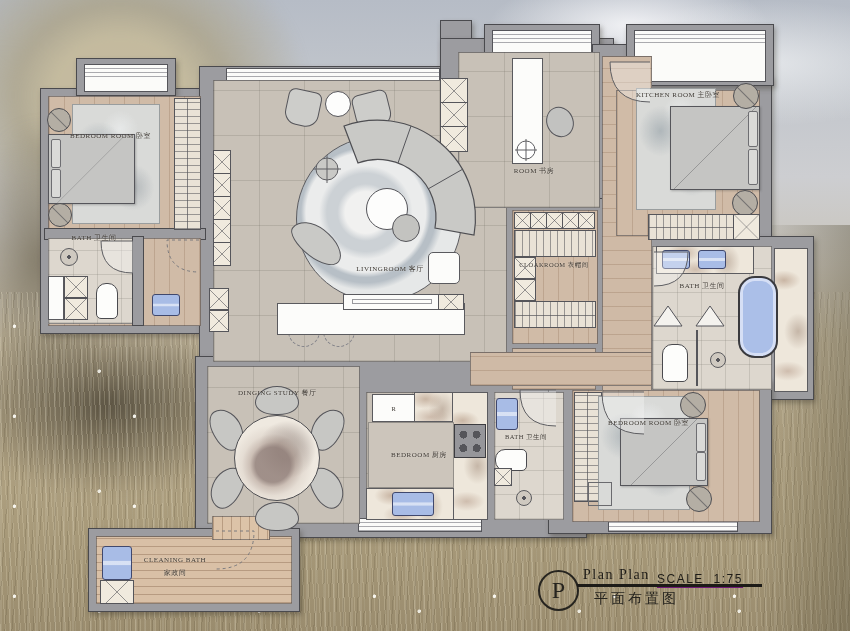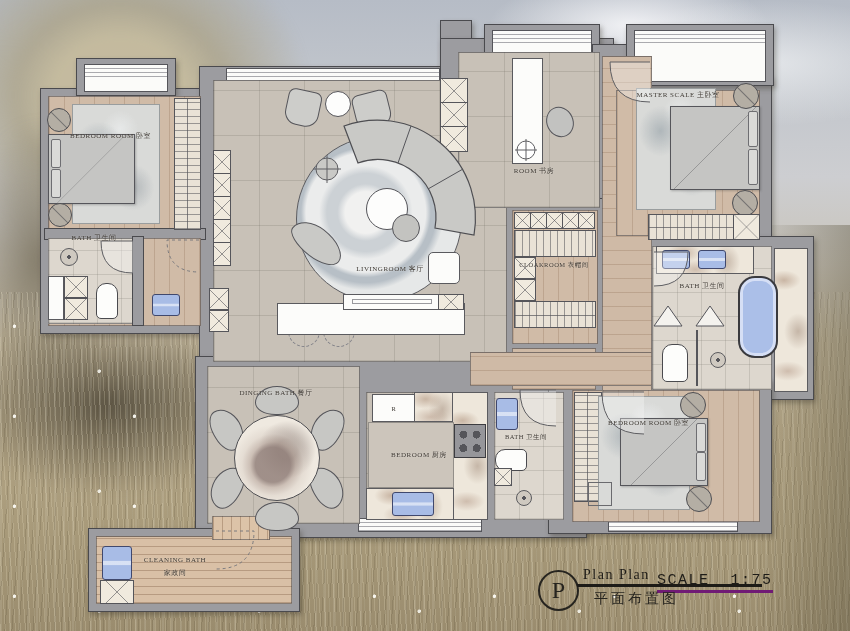--- a/index.html
+++ b/index.html
@@ -88,21 +88,21 @@
   .island{position:absolute;background:#ccc5bb;border:1px solid rgba(90,90,88,.5);}
   .vline{position:absolute;background:#55555a;}
   .label{position:absolute;font-family:"Liberation Serif",serif;font-size:7px;letter-spacing:.5px;color:#3e3933;
     white-space:nowrap;text-shadow:0 0 2px rgba(255,255,255,.45);}
   .labelc{text-align:center;}
   .tinytext{font-size:6.5px;}
   
   .tb-circle{position:absolute;left:538px;top:570px;width:37px;height:37px;border:2px solid #26241f;border-radius:50%;
     display:flex;align-items:center;justify-content:center;font-family:"Liberation Serif",serif;font-size:24px;color:#26241f;}
   .tb-title{position:absolute;left:583px;top:567px;font-family:"Liberation Serif",serif;font-size:14px;letter-spacing:1.5px;color:#1e1c18;}
-  .tb-scale{position:absolute;left:657px;top:572px;font-family:Liberation Mono, monospace;font-size:15px;letter-spacing:1.5px;color:#1e1c18;border-bottom:3px solid #701a75;padding-bottom:1px;}
+  .tb-scale{position:absolute;left:657px;top:572px;font-family:Liberation Sans, sans-serif;font-size:12px;letter-spacing:1.5px;color:#1e1c18;border-bottom:1px solid #701a75;padding-bottom:1px;}
   .tb-line{position:absolute;left:577px;top:584px;width:185px;height:2.5px;background:#1d1b17;}
   .tb-sub{position:absolute;left:594px;top:590px;font-family:"Liberation Serif",serif;font-size:14px;letter-spacing:3px;color:#26241f;}
 </style>
 </head>
 <body>
 
 <div id="stage">
 
   <div class="bg"></div>
   <div class="willow"></div>
@@ -283,24 +283,24 @@
     <path d="M216,531 L254,531 Q254,569 216,569" fill="none" stroke="#7a7a7e" stroke-width="1" stroke-dasharray="3,3"></path>
 
     <path d="M654,326 L668,306 L682,326 Z" fill="#f4f2ee" stroke="#55555a" stroke-width="1"></path>
     <path d="M696,326 L710,306 L724,326 Z" fill="#f4f2ee" stroke="#55555a" stroke-width="1"></path>
   </svg>
 
   <div class="label labelc" style="left:70px;top:131px;width:70px">BEDROOM ROOM 卧室</div>
   <div class="label labelc" style="left:62px;top:233px;width:64px">BATH 卫生间</div>
   <div class="label labelc" style="left:350px;top:264px;width:80px">LIVINGROOM 客厅</div>
   <div class="label labelc" style="left:506px;top:166px;width:56px">ROOM 书房</div>
-  <div class="label labelc" style="left:634px;top:90px;width:88px">MASTER SCALE 主卧室</div>
+  <div class="label labelc" style="left:634px;top:90px;width:88px">KITCHEN ROOM 主卧室</div>
   <div class="label labelc tinytext" style="left:512px;top:261px;width:84px">CLOAKROOM 衣帽间</div>
   <div class="label labelc" style="left:674px;top:281px;width:56px">BATH 卫生间</div>
-  <div class="label labelc" style="left:238px;top:388px;width:76px">DINGING BATH 餐厅</div>
+  <div class="label labelc" style="left:238px;top:388px;width:76px">DINGING STUDY 餐厅</div>
   <div class="label labelc" style="left:384px;top:450px;width:70px">BEDROOM 厨房</div>
   <div class="label labelc tinytext" style="left:494px;top:433px;width:64px">BATH 卫生间</div>
   <div class="label labelc" style="left:608px;top:418px;width:76px">BEDROOM ROOM 卧室</div>
   <div class="label labelc" style="left:96px;top:556px;width:158px">CLEANING BATH</div>
   <div class="label labelc" style="left:96px;top:568px;width:158px">家政间</div>
 
   <div class="tb-circle">
     <span>P</span>
   </div>
   <div class="tb-title">Plan Plan</div>

